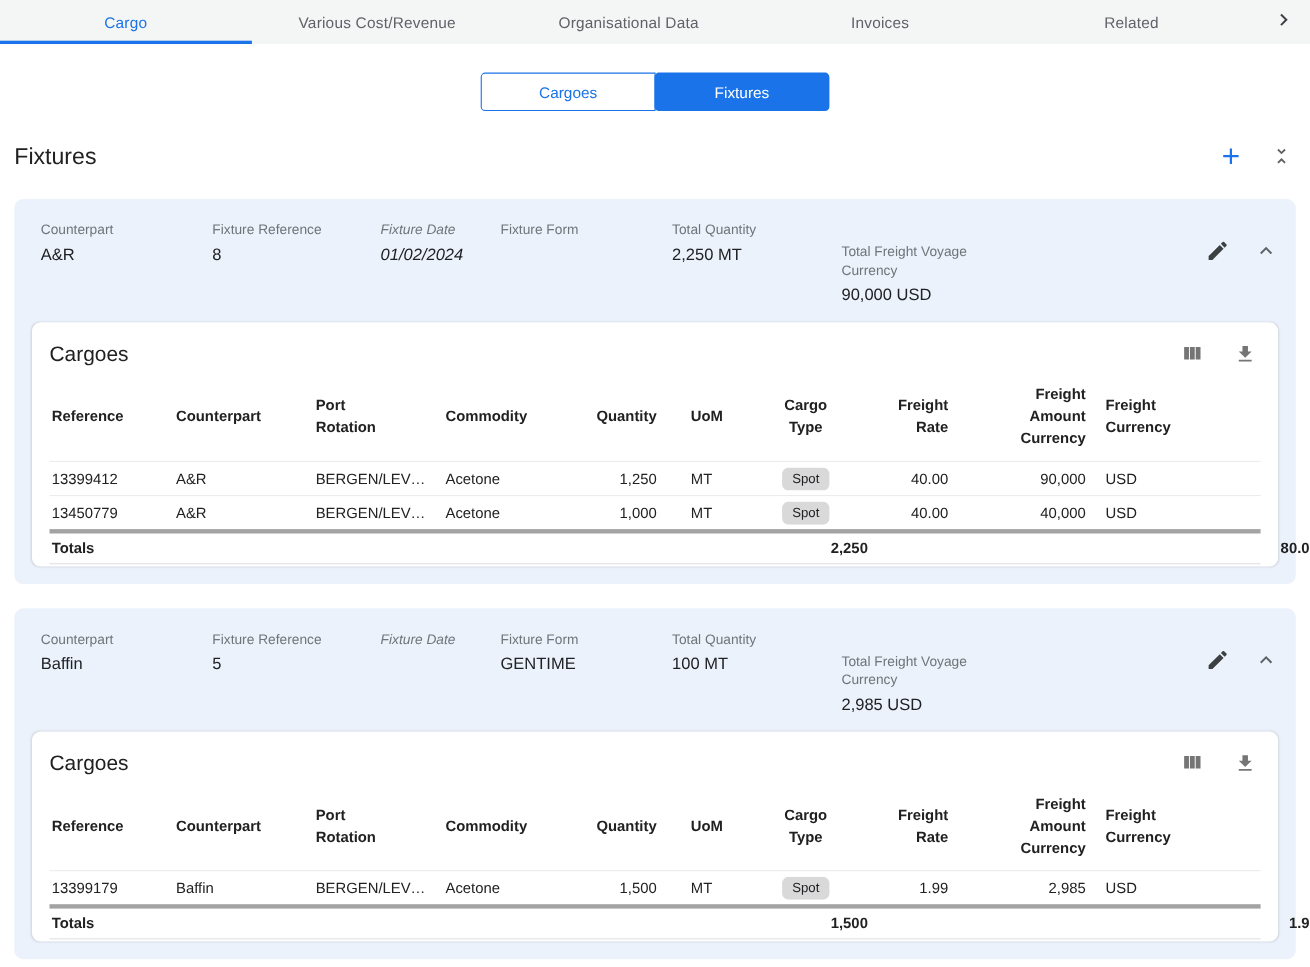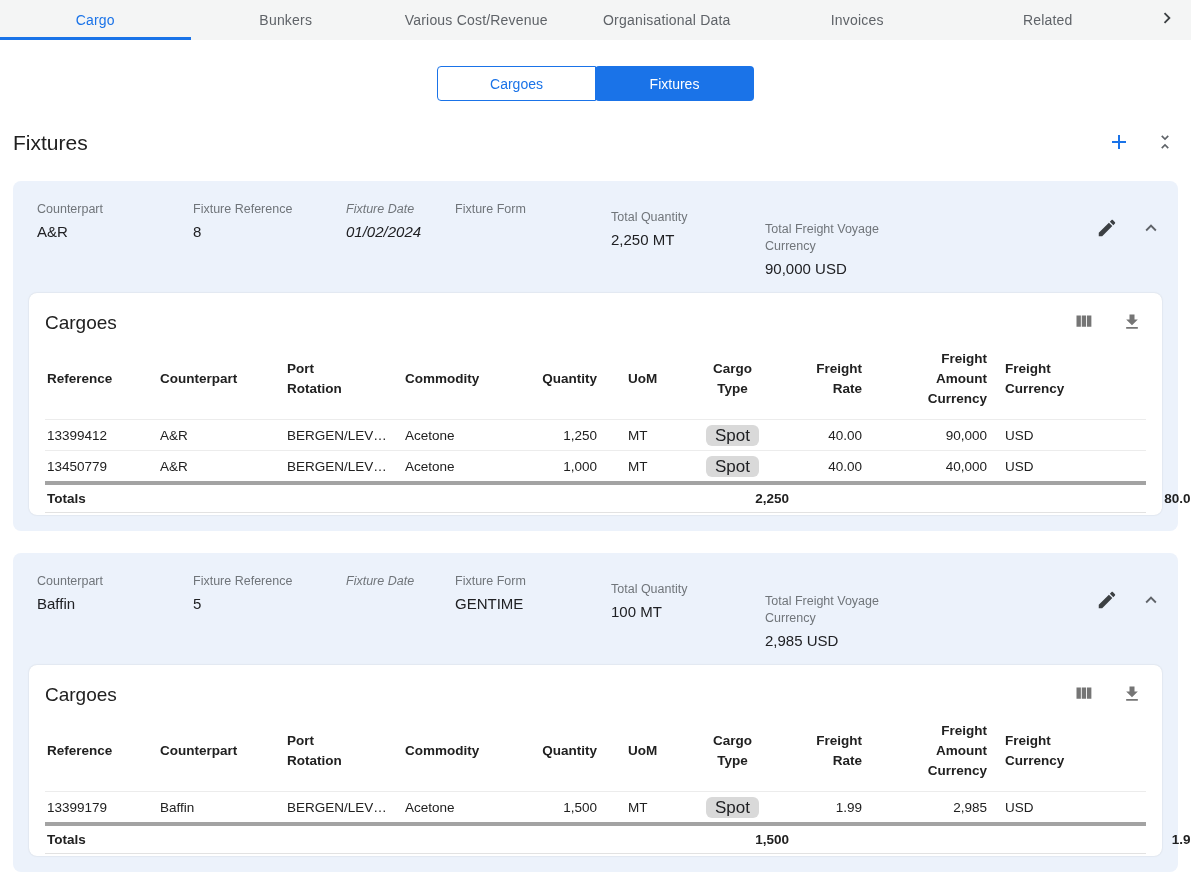--- a/index.html
+++ b/index.html
@@ -25,21 +25,21 @@
   .page-title { font-size:21px; color:#212121; }
   .title-icons { display:flex; align-items:center; gap:24px; padding-right:2px; }
   .icon-btn { background:none; border:none; cursor:pointer; display:flex; align-items:center; justify-content:center; padding:0; }
 
   
   .fixture-card { margin:0 13px 22px; background:#ecf2fb; border-radius:8px; padding:16px; }
   .fixture-head { display:flex; align-items:flex-start; padding:4px 0 14px 8px; }
   .f-field { padding-right:10px; }
   .f-field .lbl { font-size:12.5px; color:#70757a; line-height:17px; }
   .f-field .val { font-size:15px; color:#202124; margin-top:4px; line-height:20px; min-height:20px; }
-  .w1{width:156px;} .w2{width:153px;} .w3{width:109px;font-style:italic;} .w4{width:156px;} .w5{width:154px;margin-top:8px;}
+  .w1{width:156px;} .w2{width:153px;} .w3{width:109px;font-style:italic;} .w4{width:156px;} .w5{width:154px;}
   .w6{width:216px;margin-top:20px;} .w6 .lbl{max-width:140px;}
   .head-spacer { flex:1; }
   .head-icons { display:flex; align-items:center; gap:22px; margin-top:16px; }
 
   
   .cargo-card { background:#fff; border-radius:8px; padding:14px 16px 2px; box-shadow:0 0 2px rgba(0,0,0,.14); }
   .cargo-head { display:flex; align-items:center; justify-content:space-between; height:32px; }
   .cargo-title { font-size:19px; color:#212121; }
   .cargo-icons { display:flex; align-items:center; gap:28px; padding-right:4px; }
 
@@ -50,29 +50,28 @@
   .row:first-of-type { border-top:1px solid #cfcfcf; }
   .td { font-size:13.5px; color:#212121; padding-left:2px; white-space:nowrap; overflow:hidden; }
   .totals-row { height:32px; border-top:4px solid #a3a3a3; border-bottom:1px solid #e2e2e2; font-weight:bold;gap:48px; }
   .totals-row .td { font-weight:bold; }
 
   .c-qty,.c-rate,.c-amt { text-align:right; padding-right:2px; }
   .c-uom { padding-left:29px; }
   .c-type { text-align:center; }
   .c-fcur { padding-left:16px; }
 
-  .chip { display:inline-block; background:#d9d9d9; color:#202124; font-size:17px; line-height:19px;
+  .chip { display:inline-block; background:#d9d9d9; color:#202124; font-size:12px; line-height:19px;
           padding:1px 9px; border-radius:6px; }
 </style>
 </head>
 <body>
 
 <div class="navbar">
   <div class="nav-tab active">Cargo</div>
-  <div class="nav-tab">Bunkers</div>
   <div class="nav-tab">Various Cost/Revenue</div>
   <div class="nav-tab">Organisational Data</div>
   <div class="nav-tab">Invoices</div>
   <div class="nav-tab">Related</div>
   <div class="nav-more">
     <span>
       <svg width="22" height="22" viewBox="0 0 24 24" fill="#3c4043">
           <path d="M10 6L8.59 7.41 13.17 12l-4.58 4.59L10 18l6-6z"></path>
         </svg>
     </span>

